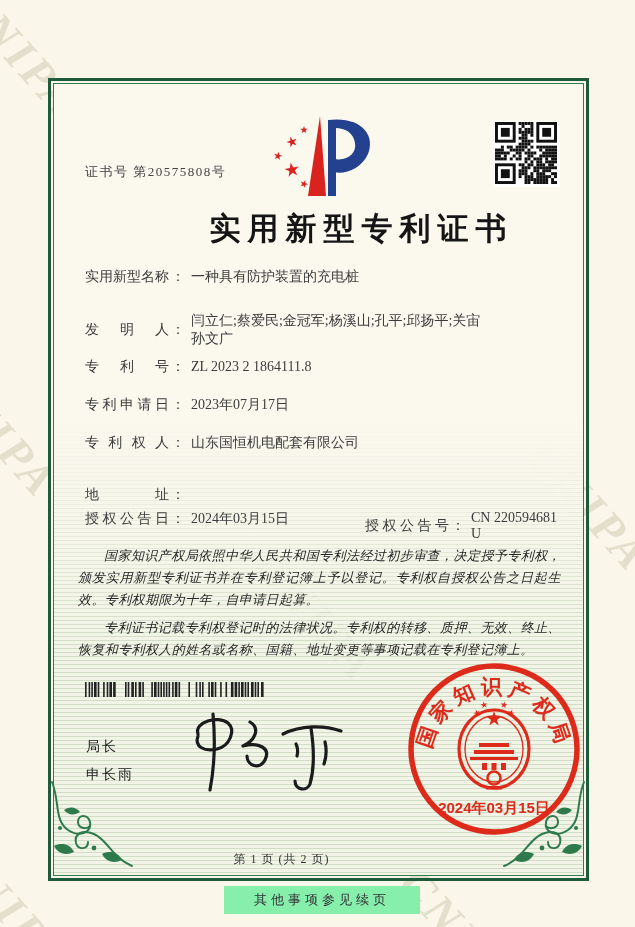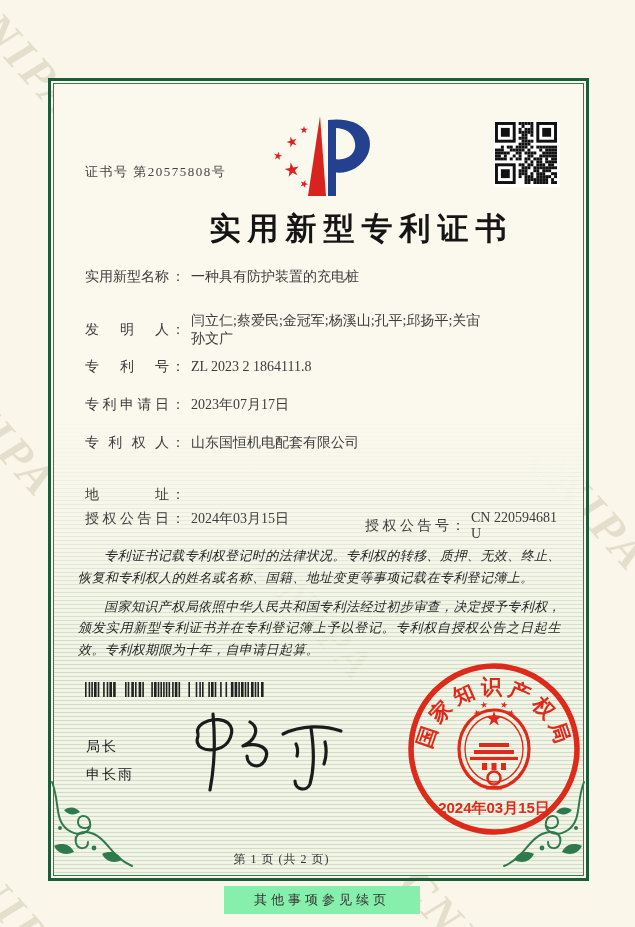--- a/index.html
+++ b/index.html
@@ -352,22 +352,22 @@
       <span class="fvalue">2024年03月15日</span>
     </div>
     <div class="frow" style="top:242px;left:280px;">
       <span class="flabel">授权公告号</span>
       <span class="fcolon">：</span>
       <span class="fvalue">CN 220594681 U</span>
     </div>
   </div>
 
   <div class="paras">
+    <p>国家知识产权局依照中华人民共和国专利法经过初步审查，决定授予专利权，颁发实用新型专利证书并在专利登记簿上予以登记。专利权自授权公告之日起生效。专利权期限为十年，自申请日起算。</p>
     <p>专利证书记载专利权登记时的法律状况。专利权的转移、质押、无效、终止、恢复和专利权人的姓名或名称、国籍、地址变更等事项记载在专利登记簿上。</p>
-    <p>国家知识产权局依照中华人民共和国专利法经过初步审查，决定授予专利权，颁发实用新型专利证书并在专利登记簿上予以登记。专利权自授权公告之日起生效。专利权期限为十年，自申请日起算。</p>
   </div>
 
   <div class="barcode">
     <svg width="180" height="15" viewBox="0 0 180 15">
         <rect x="0.0" y="0" width="1.6" height="15" fill="#222"></rect>
         <rect x="3.6" y="0" width="1.6" height="15" fill="#222"></rect>
         <rect x="6.3" y="0" width="1.6" height="15" fill="#222"></rect>
         <rect x="9.0" y="0" width="2.6" height="15" fill="#222"></rect>
         <rect x="12.7" y="0" width="1.6" height="15" fill="#222"></rect>
         <rect x="18.1" y="0" width="1.6" height="15" fill="#222"></rect>

